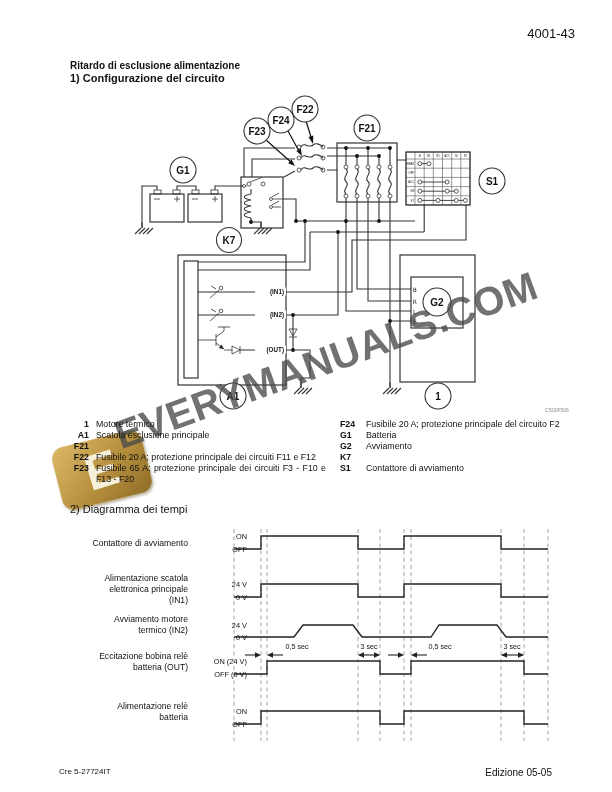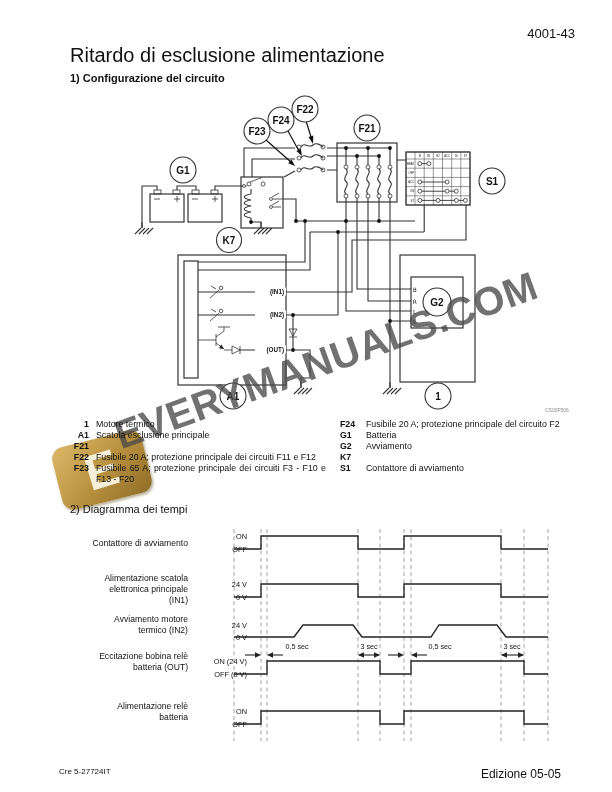--- a/index.html
+++ b/index.html
@@ -1,25 +1,25 @@
 <!DOCTYPE html>
 <html><head>
 <meta charset="utf-8">
 <style>
   *{margin:0;padding:0;box-sizing:border-box}
   html,body{width:612px;height:792px;background:#fff;overflow:hidden}
   .page{position:relative;width:612px;height:792px;background:#fff;font-family:"Liberation Sans",sans-serif;color:#111}
   svg{font-family:"Liberation Sans",sans-serif}
   .abs{position:absolute}
   .pagenum{top:26px;right:37px;font-size:13px;z-index:4}
-  .title{left:70px;top:44px;font-size:20px;font-weight:normal;z-index:4}
+  .title{left:70px;top:60px;font-size:10px;font-weight:bold;z-index:4}
   .sec1{left:70px;top:72px;font-size:11px;font-weight:bold;z-index:4}
   .sec2{left:70px;top:503px;font-size:11px;font-weight:normal;z-index:4}
   .footL{left:59px;top:767px;font-size:8px;z-index:4}
-  .footR{right:51px;top:767px;font-size:12px;z-index:4}
+  .footR{right:60px;top:767px;font-size:10px;z-index:4}
   
   .legend{position:absolute;left:70px;top:419px;width:500px;font-size:8.8px;line-height:11px;z-index:4}
   .leg-col{position:absolute;top:0}
   .leg-left{left:0;width:256px}
   .leg-right{left:270px;width:226px}
   .leg-row{display:flex}
   .leg-code{flex:none;width:19px;text-align:right;font-weight:bold;margin-right:7px}
   .leg-right .leg-code{text-align:left;width:18px;margin-right:8px}
   .leg-text{flex:1;text-align:justify}
   

